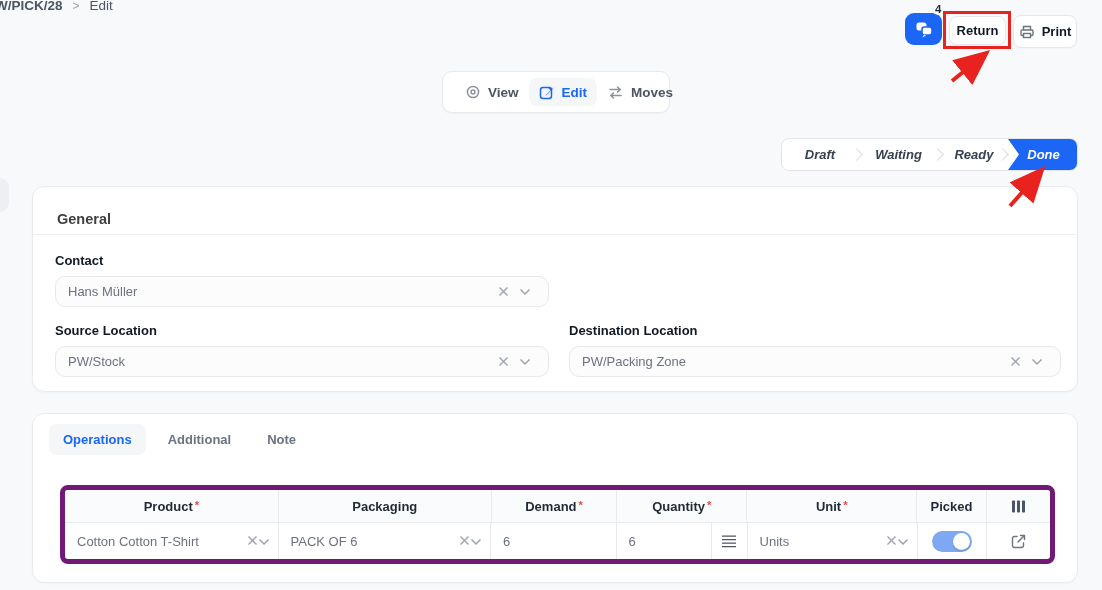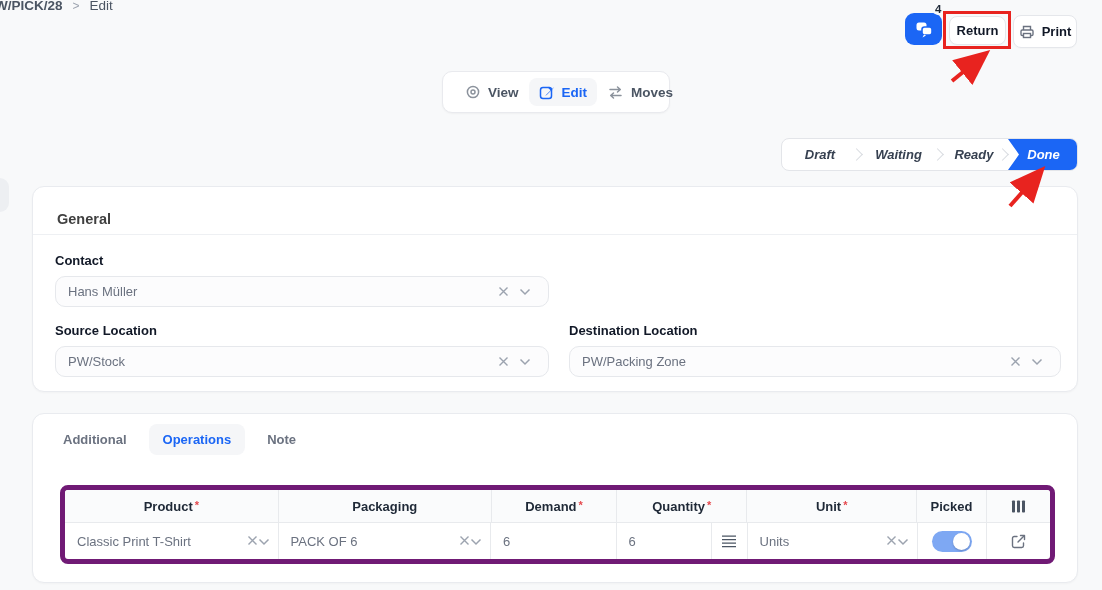--- a/index.html
+++ b/index.html
@@ -240,22 +240,22 @@
           <svg width="12" height="8" viewBox="0 0 12 8" fill="none" stroke="#9ca3af" stroke-width="1.5">
               <path d="M1.5 1.5L6 6l4.5-4.5"></path>
             </svg>
         </span>
       </div>
     </div>
   </div>
 
   <div class="card card-ops">
     <div class="tabs">
+      <div class="tab active">Operations</div>
       <div class="tab">Additional</div>
-      <div class="tab active">Operations</div>
       <div class="tab">Note</div>
     </div>
 
     <div class="otable">
       <div class="trow thead">
         <div class="tcell cw0">
             <span class="req">Product</span>
           </div>
         <div class="tcell cw1">
             <span>Packaging</span>
@@ -278,21 +278,21 @@
               <rect x="1" y="0.5" width="3" height="12" rx="0.8"></rect>
                 <rect x="6" y="0.5" width="3" height="12" rx="0.8"></rect>
                 <rect x="11" y="0.5" width="3" height="12" rx="0.8"></rect>
             </svg>
           </span>
         </div>
       </div>
 
       <div class="trow tbody">
         <div class="tcell cw0 cell-combo">
-          <span class="cval">Classic Print T-Shirt</span>
+          <span class="cval">Cotton Cotton T-Shirt</span>
           <span class="cico">
             <svg width="11" height="11" viewBox="0 0 11 11" stroke="#9ca3af" stroke-width="1.4">
                 <path d="M1.5 1.5l8 8M9.5 1.5l-8 8"></path>
               </svg>
           </span>
           <span class="cico">
             <svg width="12" height="8" viewBox="0 0 12 8" fill="none" stroke="#9ca3af" stroke-width="1.5">
                 <path d="M1.5 1.5L6 6l4.5-4.5"></path>
               </svg>
           </span>

